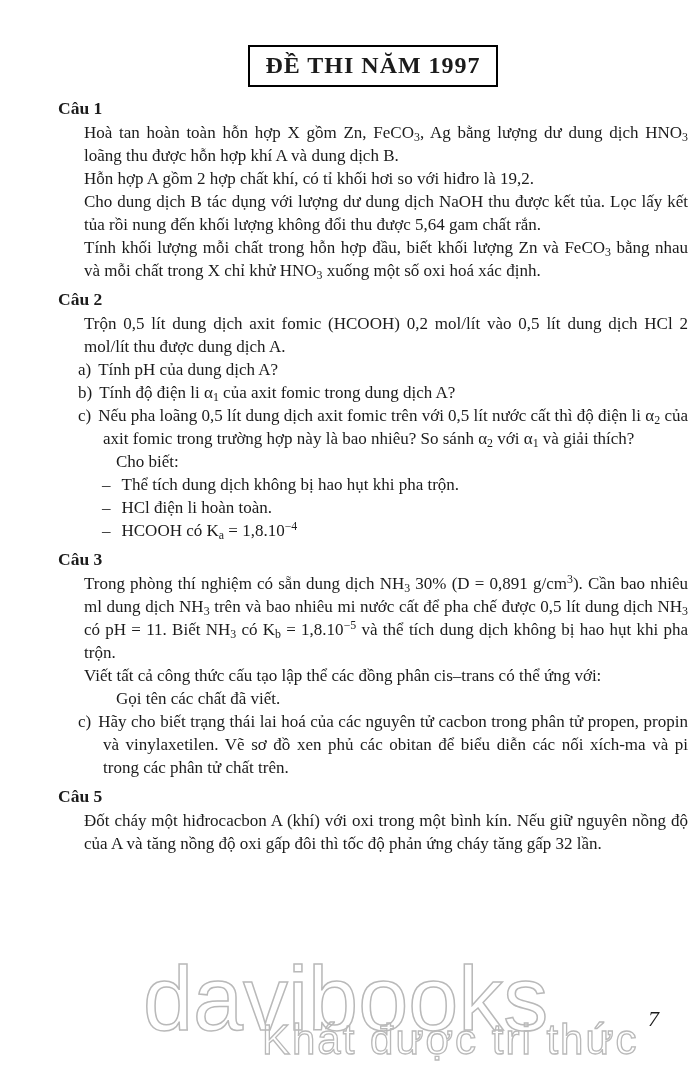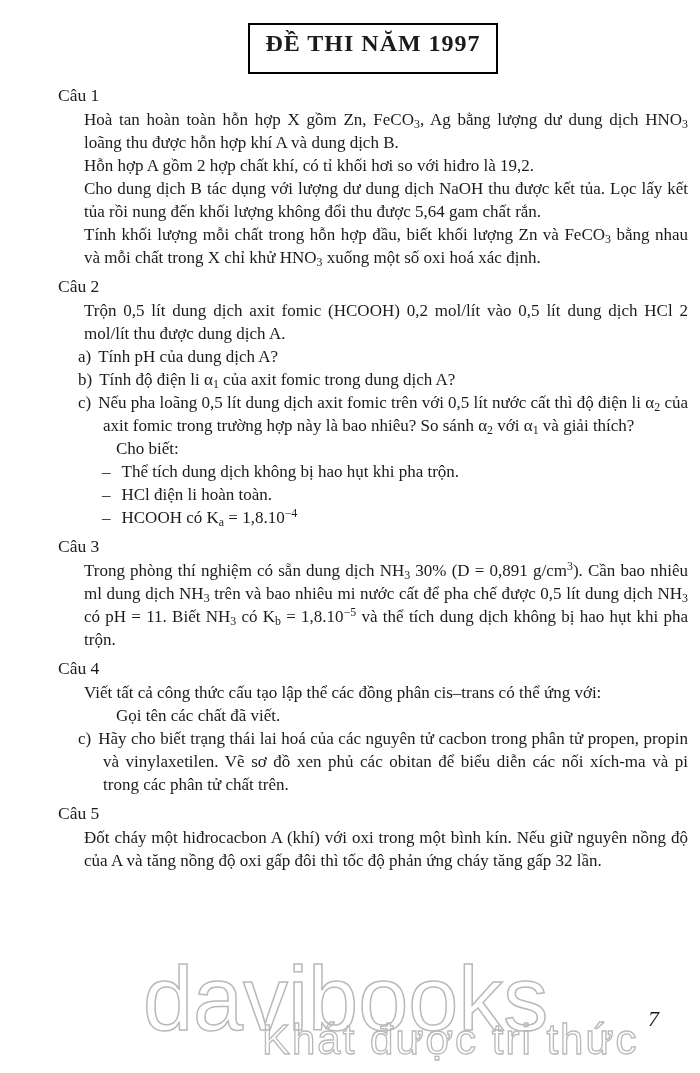--- a/index.html
+++ b/index.html
@@ -14,31 +14,31 @@
     color: #1b1b1b;
     overflow: hidden;
   }
   .content {
     position: relative;
     z-index: 1;
     padding: 0 12px 0 58px;
   }
   .title-box {
     display: table;
-    margin: 23px auto 10px auto;
+    margin: 45px auto 10px auto;
     border: 2px solid #000;
-    padding: 3px 15px 14px 15px;
+    padding: 3px 15px 5px 15px;
     font-size: 24px;
     font-weight: bold;
     letter-spacing: 1px;
     line-height: 1.25;
   }
   .cau {
     font-size: 17.5px;
-    font-weight: normal;
+    font-weight: bold;
     line-height: 23px;
     margin: 6px 0 1px 0;
   }
   .para, .item, .sub, .dash {
     font-size: 17px;
     line-height: 23px;
     text-align: justify;
   }
   .para { margin-left: 26px; }
   .item { margin-left: 20px; padding-left: 25px; text-indent: -25px; }
@@ -107,21 +107,20 @@
       <p class="dash"><span class="lbl">–</span><span>HCl điện li hoàn toàn.</span></p>
       <p class="dash"><span class="lbl">–</span><span>HCOOH có K<sub>a</sub> = 1,8.10<sup>−4</sup></span></p>
     </section>
 
     <section>
       <h2 class="cau">Câu 3</h2>
       <p class="para">Trong phòng thí nghiệm có sẵn dung dịch NH<sub>3</sub> 30% (D = 0,891 g/cm<sup>3</sup>). Cần bao nhiêu ml dung dịch NH<sub>3</sub> trên và bao nhiêu mi nước cất để pha chế được 0,5 lít dung dịch NH<sub>3</sub> có pH = 11. Biết NH<sub>3</sub> có K<sub>b</sub> = 1,8.10<sup>−5</sup> và thể tích dung dịch không bị hao hụt khi pha trộn.</p>
     </section>
 
     <section>
-      <h2 class="cau">Câu 4</h2>
       <p class="para">Viết tất cả công thức cấu tạo lập thể các đồng phân cis–trans có thể ứng với:</p>
       <p class="sub">Gọi tên các chất đã viết.</p>
       <p class="item"><span class="lbl">c)</span><span>Hãy cho biết trạng thái lai hoá của các nguyên tử cacbon trong phân tử propen, propin và vinylaxetilen. Vẽ sơ đồ xen phủ các obitan để biểu diễn các nối xích-ma và pi trong các phân tử chất trên.</span></p>
     </section>
 
     <section>
       <h2 class="cau">Câu 5</h2>
       <p class="para">Đốt cháy một hiđrocacbon A (khí) với oxi trong một bình kín. Nếu giữ nguyên nồng độ của A và tăng nồng độ oxi gấp đôi thì tốc độ phản ứng cháy tăng gấp 32 lần.</p>
     </section>
 

